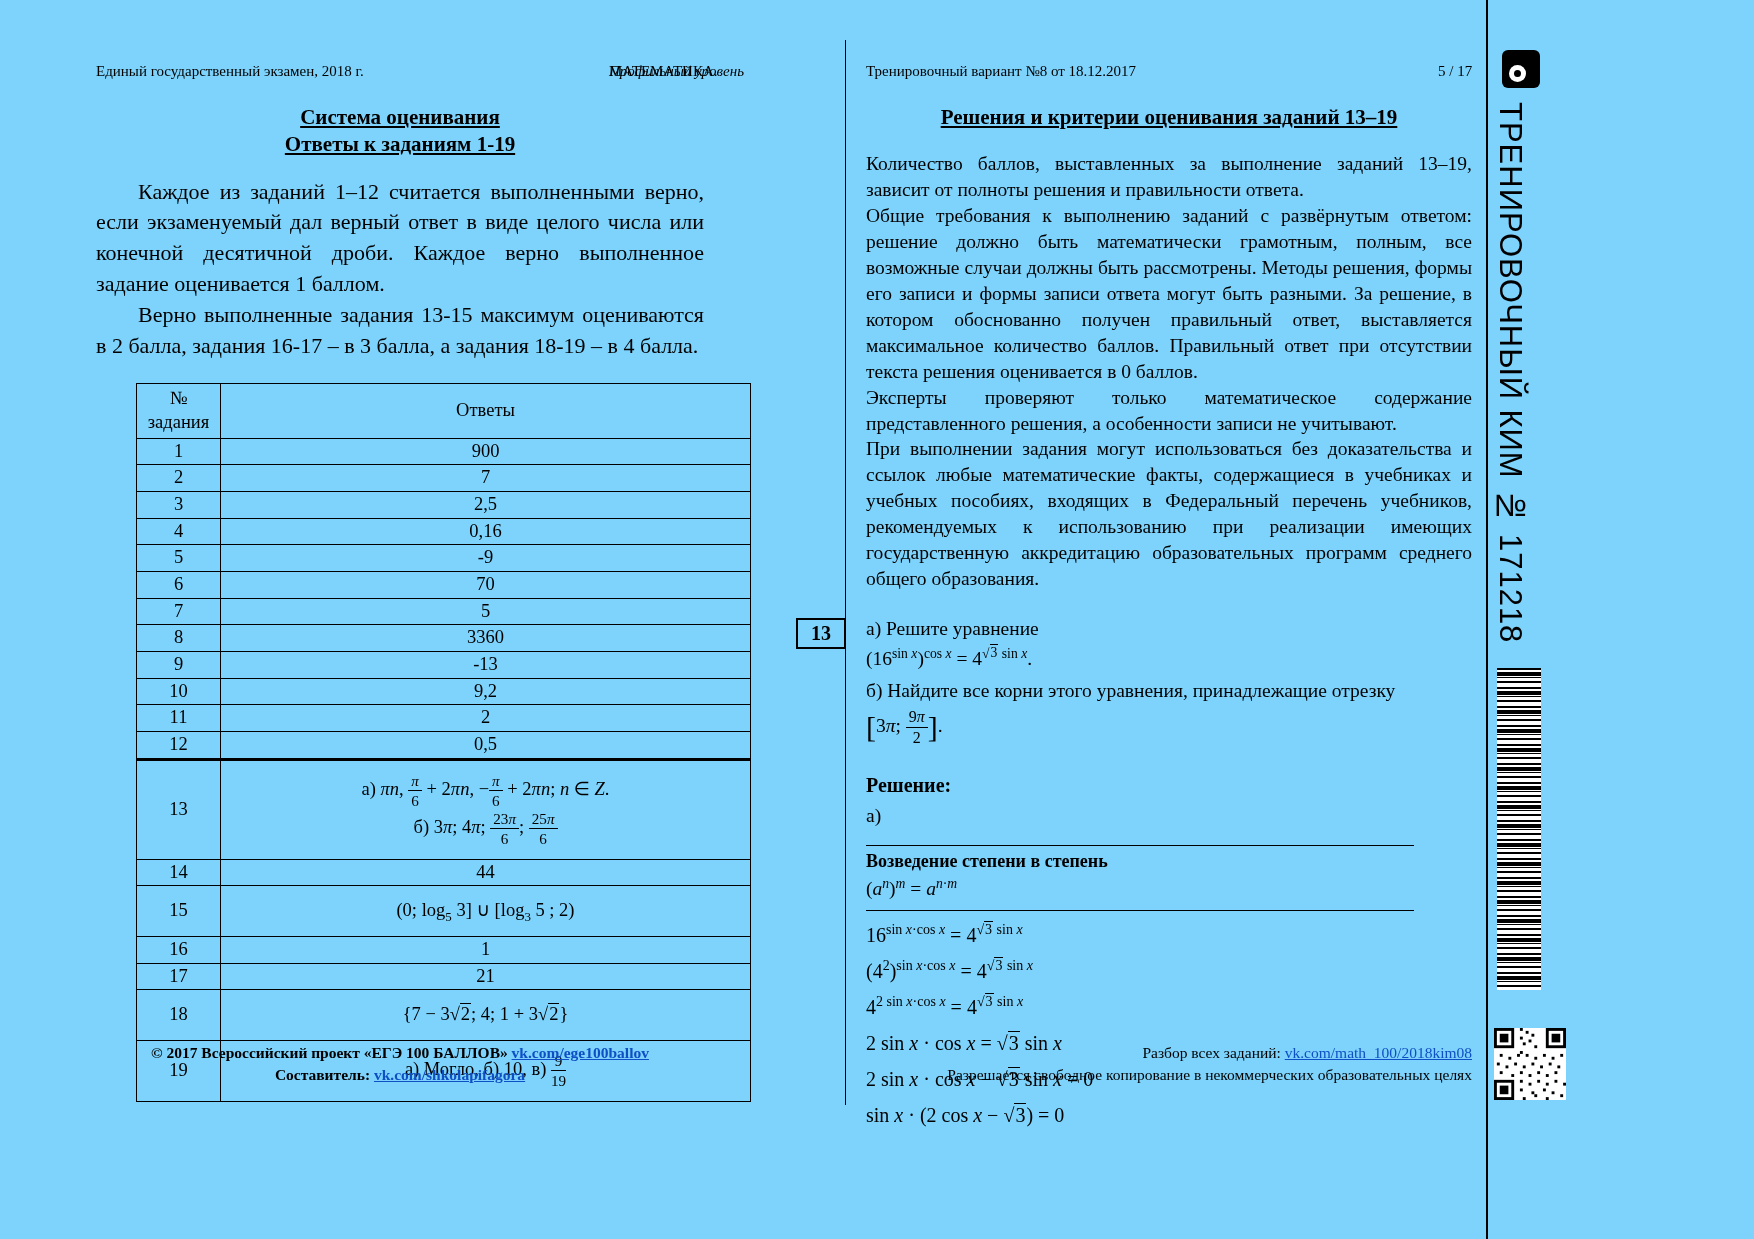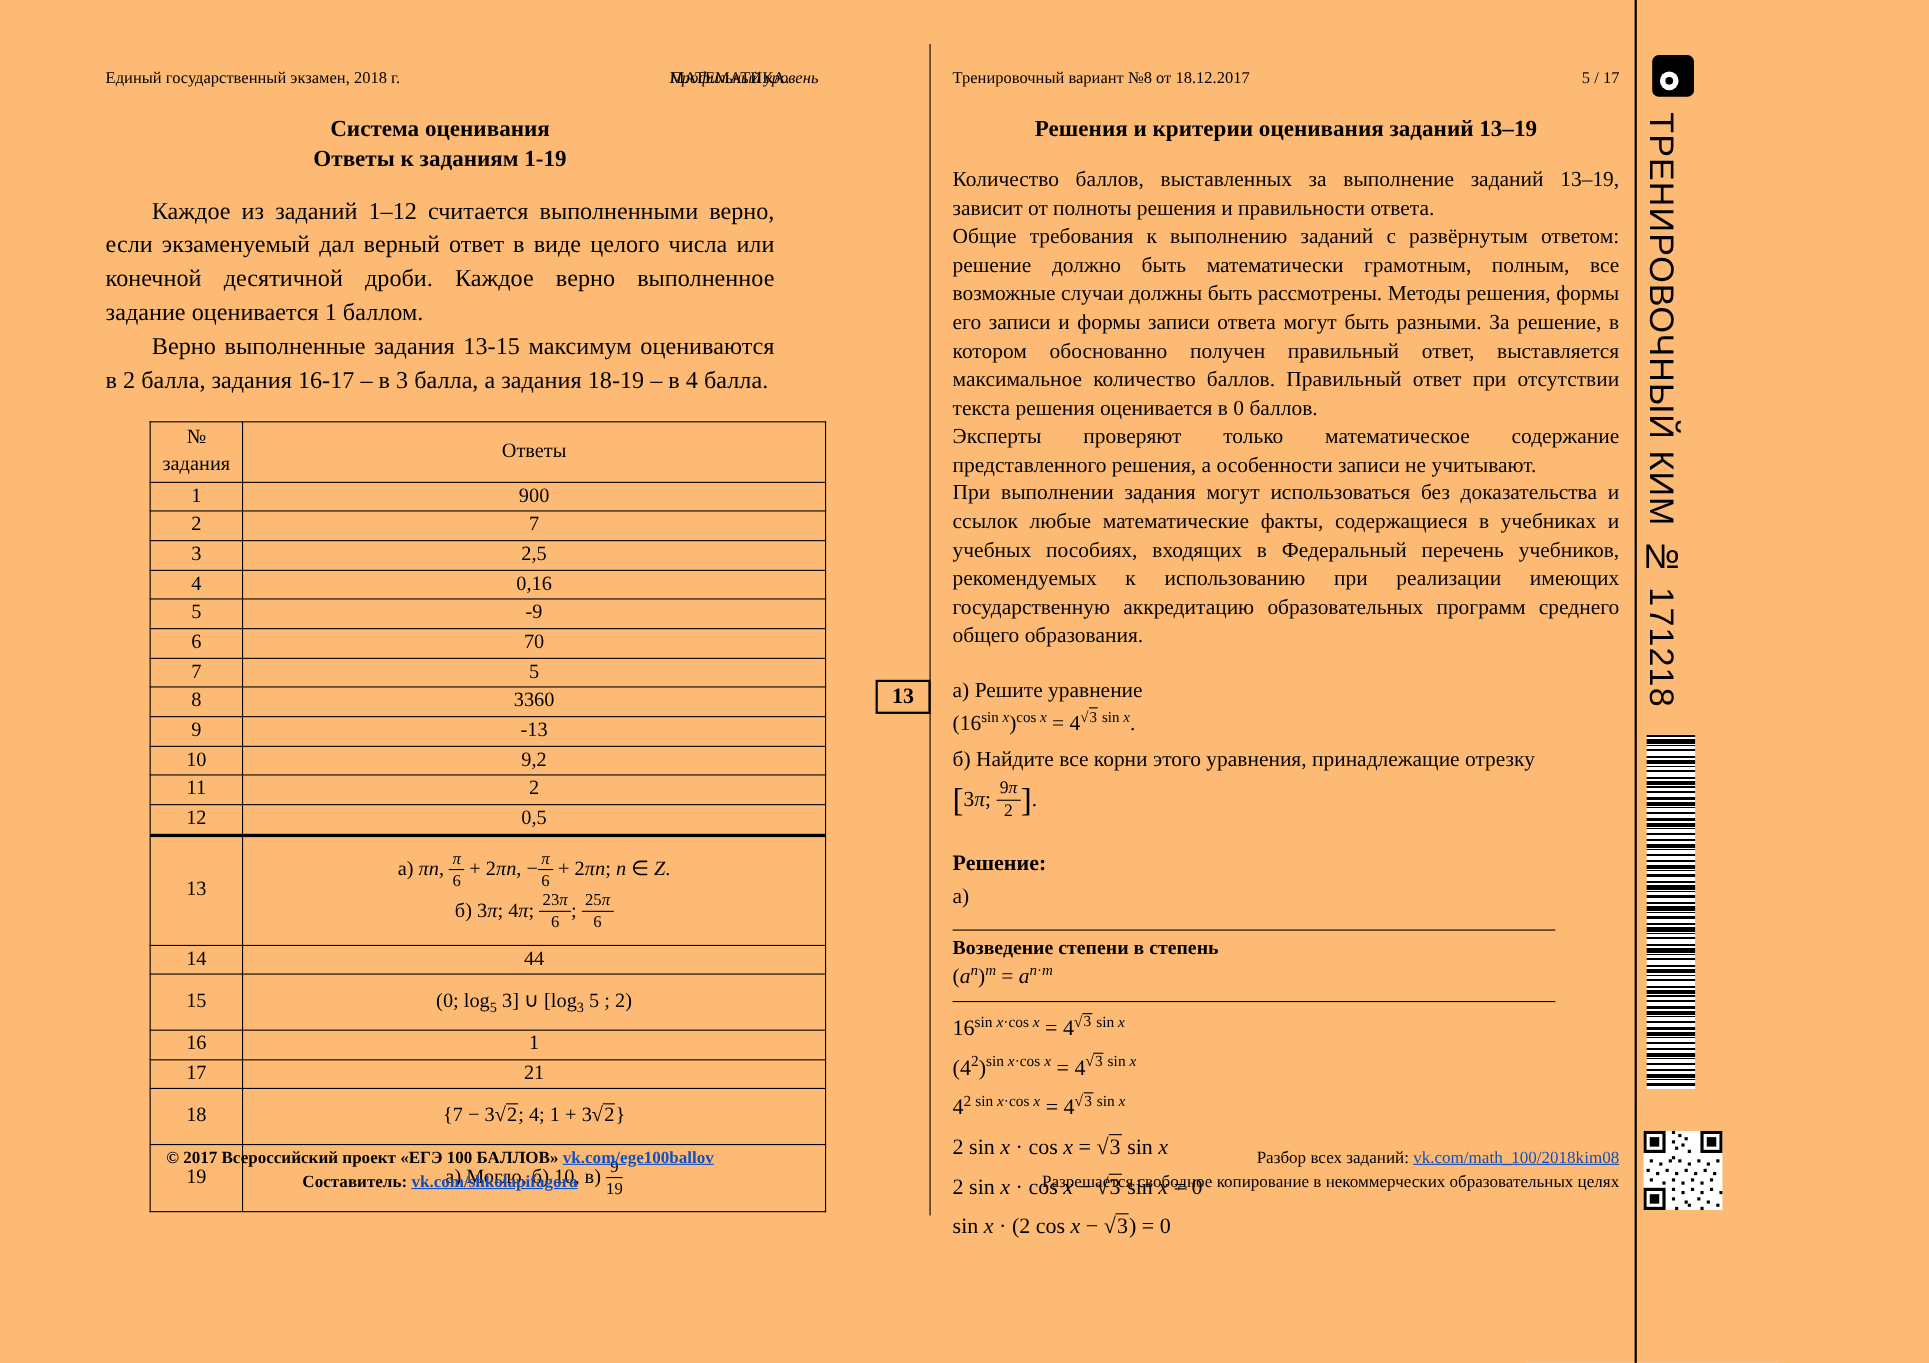--- a/index.html
+++ b/index.html
@@ -1,32 +1,32 @@
 <!DOCTYPE html>
 <html lang="ru"><head>
 <meta charset="utf-8">
 <title>ЕГЭ Математика — Тренировочный вариант</title>
 <style>
   * { margin:0; padding:0; box-sizing:border-box; }
   html,body { background:#ffffff; }
   body { font-family:"Liberation Serif", serif; color:#000; }
-  .page { position:relative; width:1754px; height:1239px; background:#fdba74; overflow:hidden; }
+  .page { position:relative; width:1754px; height:1239px; background:#7dd3fc; overflow:hidden; }
 
   
   .hdr span, .hdr div { position:absolute; font-size:15px; white-space:nowrap; }
   .hdr-left  { left:96px;  top:63px; }
   .hdr-center{ left:444px; top:63px; width:300px; text-align:right; }
   .hdr-right { left:866px; top:63px; }
   .hdr-page  { left:1438px; top:63px; }
 
   
   .col-left  { position:absolute; left:96px;  top:104px; width:608px; }
   .col-right { position:absolute; left:866px; top:104px; width:606px; }
 
-  .ttl { text-align:center; font-weight:bold; font-size:21px; line-height:1.3; }
+  .ttl { text-align:center; font-weight:bold; font-size:21px; line-height:1.3;text-decoration:underline; }
   .para { margin-top:18px; font-size:22px; line-height:1.4; text-align:justify; text-indent:42px; }
   .para + .para { margin-top:0; }
 
   
   .ans-table { border-collapse:collapse; margin:22px 0 0 40px; width:615px; font-size:18.5px; }
   .ans-table th, .ans-table td { border:1px solid #000; text-align:center; vertical-align:middle; padding:1px 5px; line-height:1.28; }
   .ans-table th { font-weight:normal; padding:3px 5px; }
   .ans-table .c-num { width:84px; }
   .ans-table tr.thick td { border-top:3px solid #000; }
   .ans-table td.math { line-height:1.5; padding:11px; }

